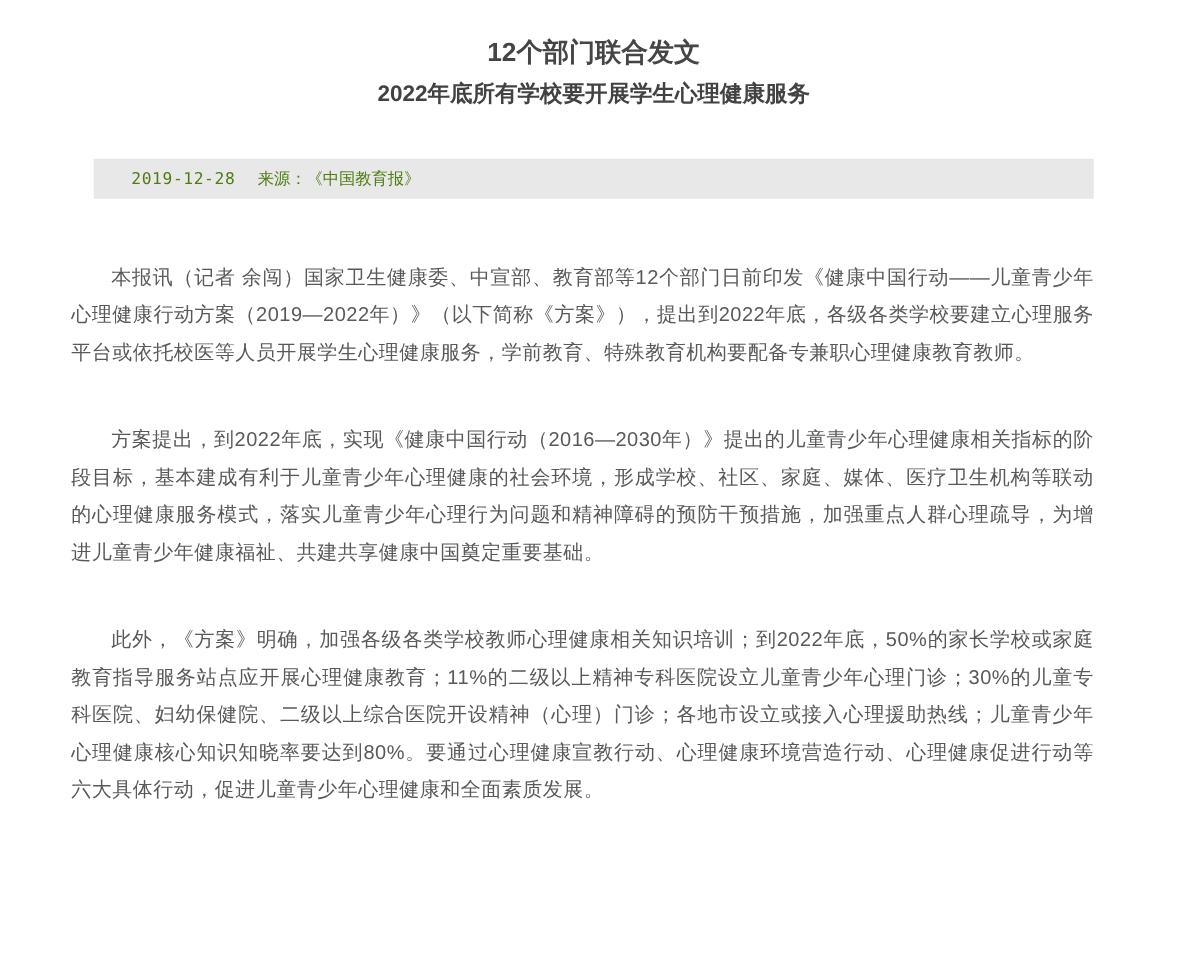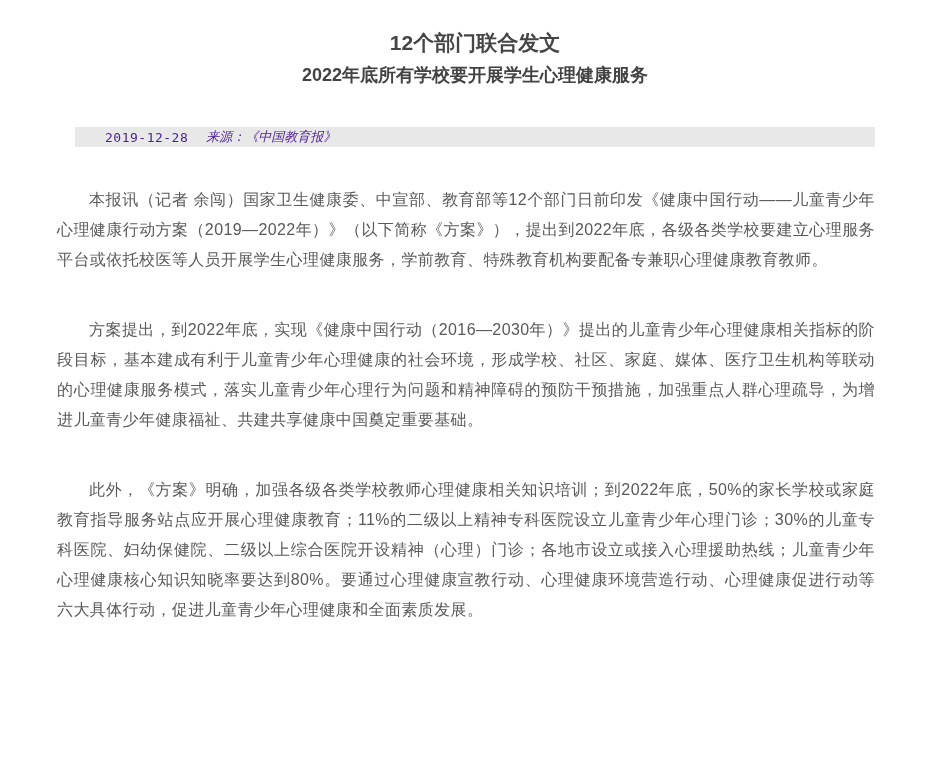--- a/index.html
+++ b/index.html
@@ -31,39 +31,38 @@
     margin: 9px 0 0 0;
     text-align: center;
     font-size: 18px;
     line-height: 26px;
     font-weight: bold;
     color: #424242;
   }
   .meta-bar {
     margin: 39px 0 0 75px;
     width: 800px;
-    height: 20px;
+    height: 32px;
     background: #e8e8e8;
     box-sizing: border-box;
     padding-left: 30px;
     display: flex;
     align-items: center;
     font-size: 13px;
-    color: #4c1d95;
+    color: #4d7c0f;
   }
   .meta-date {
     font-family: "DejaVu Sans Mono", "Liberation Mono", monospace;
     letter-spacing: 0.5px;
   }
   .meta-source {
     margin-left: 18px;
-    font-style: italic;
   }
   .article-body {
-    margin: 38px 0 0 57px;
+    margin: 49px 0 0 57px;
     width: 818px;
   }
   .article-body p {
     margin: 0 0 40px 0;
     font-size: 16px;
     line-height: 30px;
     letter-spacing: 0.4px;
     color: #595959;
     text-align: justify;
     text-indent: 2em;

